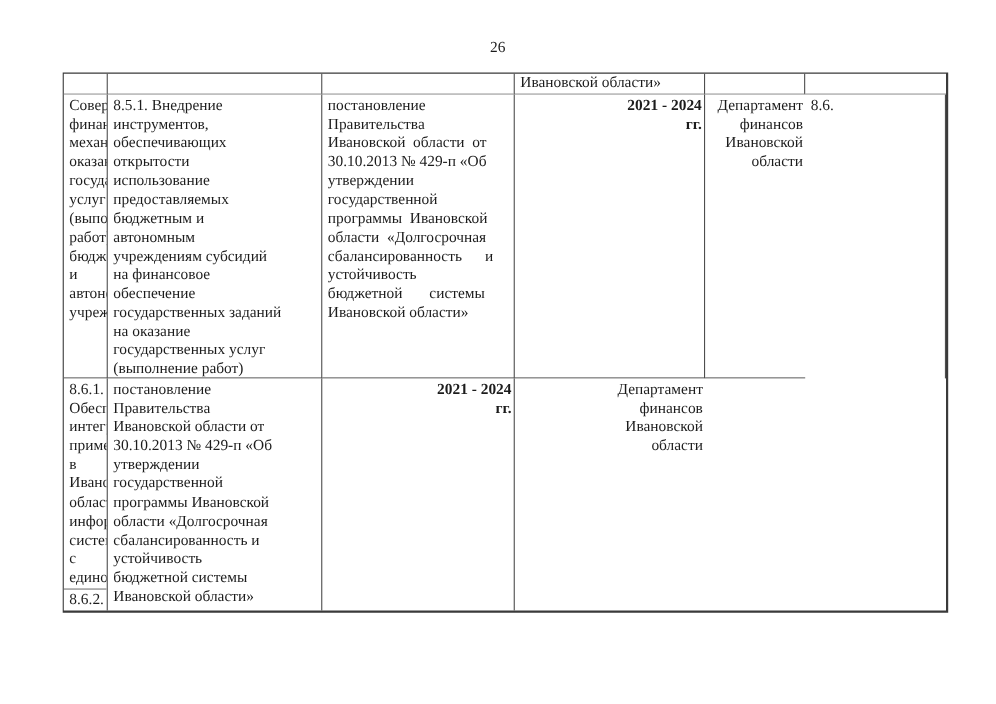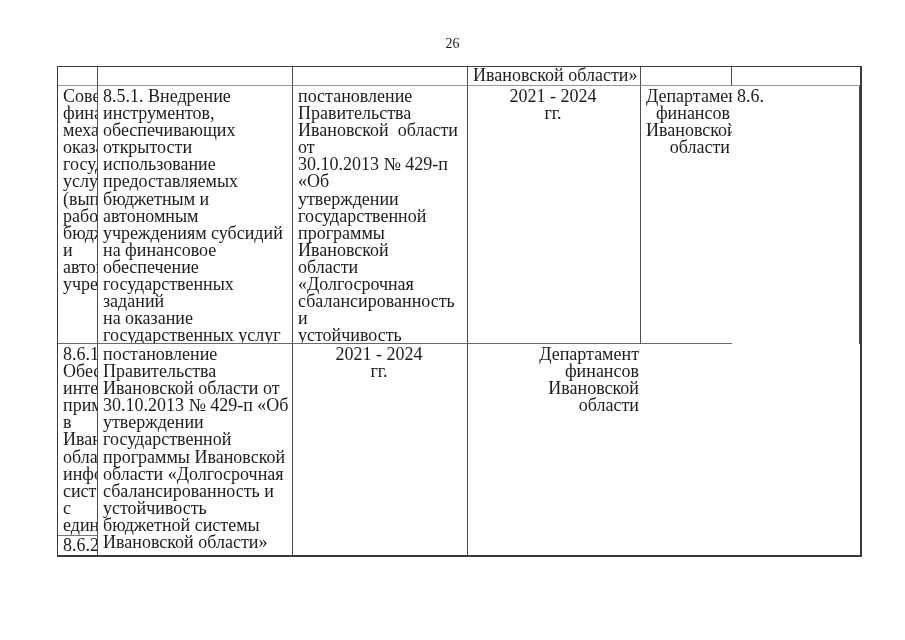--- a/index.html
+++ b/index.html
@@ -30,35 +30,35 @@
     top: 66px;
     width: 805px;
     height: 491px;
     box-sizing: border-box;
     display: grid;
     grid-template-columns: 40px 195px 175px 173px 91px auto;
     grid-template-rows: 19px 258px auto;
     border: 1px solid #3a3a3a;
     border-right-width: 2px;
     border-bottom-width: 2px;
-    font-size: 18px;
+    font-size: 14px;
     line-height: 17.1px;
   }
   .cell {
     box-sizing: border-box;
     border-right: 1px solid #4e4e4e;
     border-bottom: 1px solid #6a6a6a;
     padding: 2px 2px 0 5px;
     white-space: pre-wrap;
     overflow: hidden;
   }
   .cell.c6 { border-right: none; text-align: right; }
   .cell.rlast { border-bottom: none; }
   .cell.cont { border-bottom-color: #979797; padding-top: 0; line-height: 17px; }
-  .cell.center { text-align: center; padding-left: 0; }
+  .cell.center { text-align: right; padding-left: 0; font-weight: bold; }
   .cell.subwrap { padding: 0; display: flex; flex-direction: column; }
   .sub1 {
     box-sizing: border-box;
     height: 192px;
     border-bottom: 1px solid #777777;
     padding: 2px 2px 0 5px;
     white-space: pre-wrap;
     overflow: hidden;
   }
   .sub2 {

